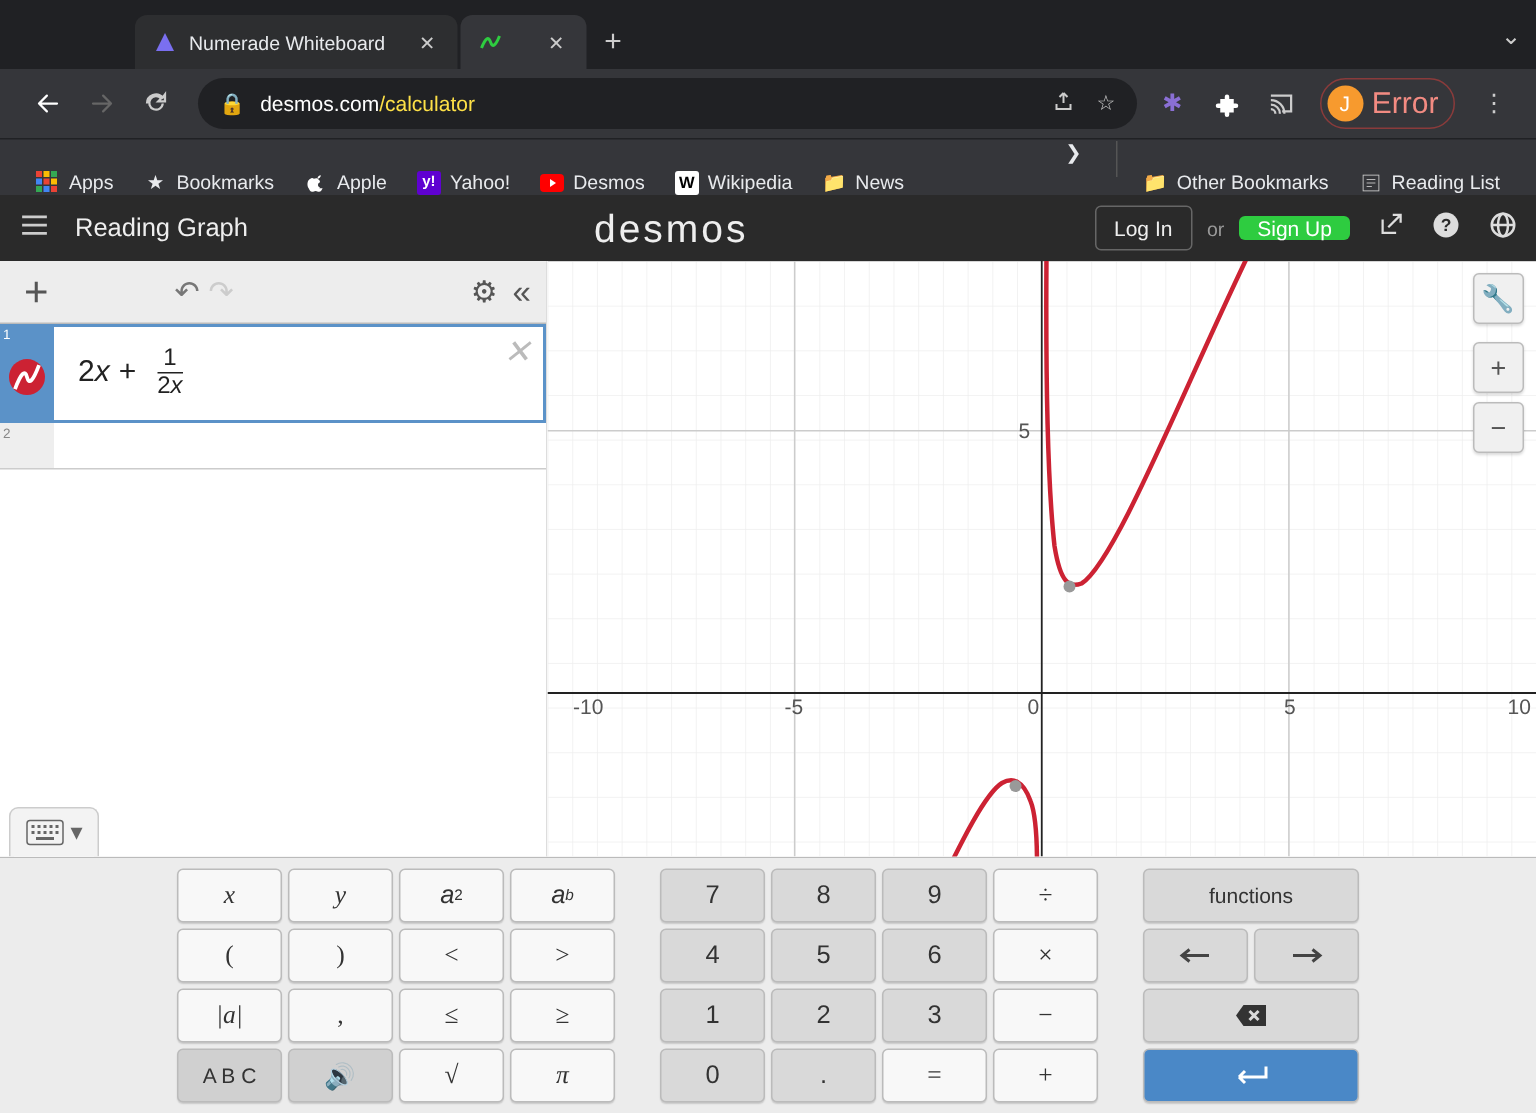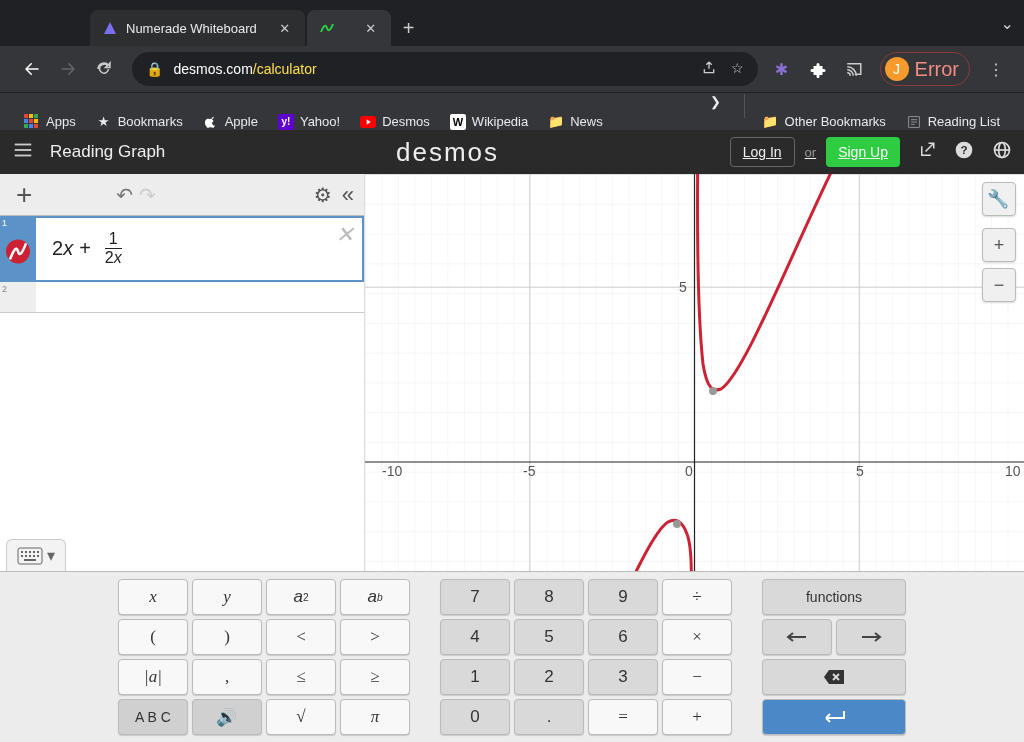--- a/index.html
+++ b/index.html
@@ -33,24 +33,24 @@
 .bk-more { margin-left:auto; display:flex; }
 .apps-grid { width:16px; height:16px; display:grid; grid-template-columns:repeat(3,4px); grid-template-rows:repeat(3,4px); gap:1px; }
 .apps-grid span:nth-child(1){background:#ea4335;} .apps-grid span:nth-child(2){background:#fbbc04;} .apps-grid span:nth-child(3){background:#34a853;}
 .apps-grid span:nth-child(4){background:#4285f4;} .apps-grid span:nth-child(5){background:#ea4335;} .apps-grid span:nth-child(6){background:#fbbc04;}
 .apps-grid span:nth-child(7){background:#34a853;} .apps-grid span:nth-child(8){background:#4285f4;} .apps-grid span:nth-child(9){background:#ea4335;}
 
 .desmos-header { height:44px; background:#2a2a2a; display:flex; align-items:center; padding:0 12px; color:#eee; }
 .hamburger { margin-right:16px; }
 .graph-title { font-size:17px; color:#eee; }
 .desmos-logo { font-family:"Trebuchet MS",sans-serif; font-size:26px; letter-spacing:2px; margin:0 auto; color:#eee; }
-.header-right { display:flex; align-items:center; gap:10px;text-decoration:underline; }
+.header-right { display:flex; align-items:center; gap:10px; }
 .login-btn { height:30px; padding:0 12px; border:1px solid #666; border-radius:4px; color:#eee; font-size:14px; background:transparent; }
 .or-txt { color:#999; font-size:13px; }
-.signup-btn { height:30px; padding:0 12px; border:none; border-radius:4px; color:#fff; font-size:14px; background:#2ecc40; }
+.signup-btn { height:16px; padding:0 12px; border:none; border-radius:4px; color:#fff; font-size:14px; background:#2ecc40; }
 .hdr-icon { color:#ddd; margin-left:8px; }
 
 .app-body { display:flex; height:397px; position:relative; background:#fff; }
 .expr-panel { width:365px; background:#fff; display:flex; flex-direction:column; border-right:1px solid #ddd; position:relative; }
 .expr-toolbar { height:42px; display:flex; align-items:center; padding:0 10px; border-bottom:1px solid #bbb; background:#ededed; }
 .plus-btn { font-size:28px; color:#555; padding:0 6px; }
 .undo-redo { margin-left:auto; display:flex; gap:6px; margin-right:80px; }
 .ur { color:#777; font-size:20px; }
 .ur.disabled { color:#ccc; }
 .gear { color:#555; font-size:20px; margin-left:auto; }

